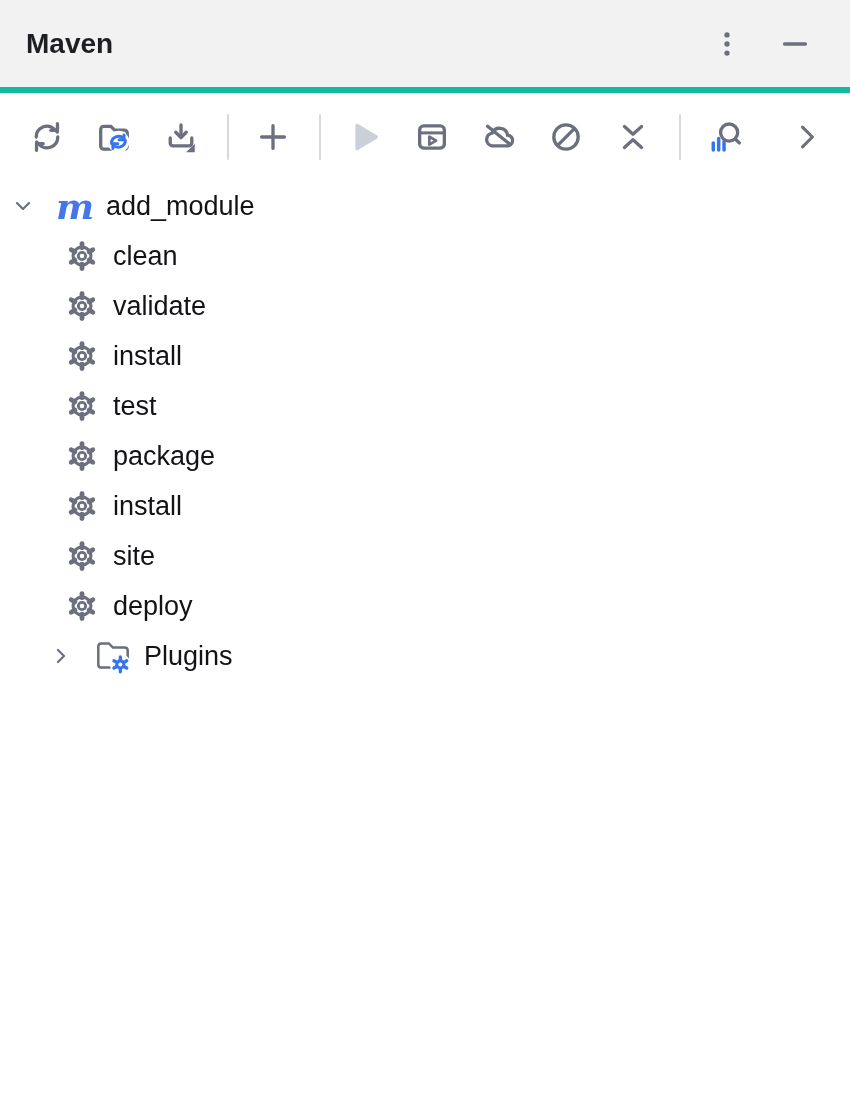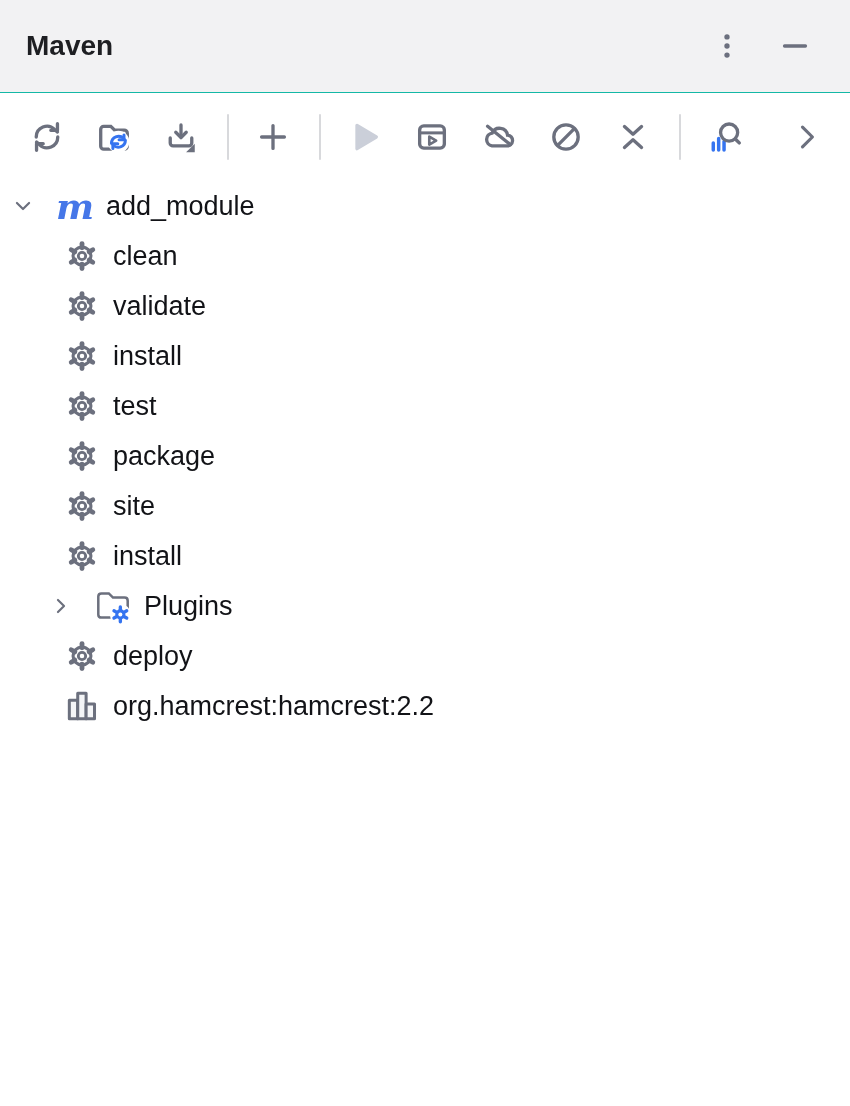--- a/index.html
+++ b/index.html
@@ -3,21 +3,21 @@
 <meta charset="utf-8">
 <style>
   * { margin: 0; padding: 0; box-sizing: border-box; }
   html, body { width: 850px; height: 1106px; background: #ffffff; overflow: hidden; }
   body { font-family: "Liberation Sans", sans-serif; color: #17181c; }
 
   
   .panel-header {
     height: 93px;
     background: #f2f2f3;
-    border-bottom: 1px solid #14b8a6;
+    border-bottom: 6px solid #14b8a6;
     display: flex;
     align-items: center;
   }
   .panel-title {
     margin-left: 26px;
     font-size: 28px;
     font-weight: 700;
     color: #1e1f22;
   }
   .win-btns {
@@ -311,36 +311,51 @@
       <path d="M12.00 3.20L12.00 6.20" stroke="#6C707E" stroke-width="3.4" stroke-linecap="round"></path>
           <path d="M19.62 7.60L17.02 9.10" stroke="#6C707E" stroke-width="3.4" stroke-linecap="round"></path>
           <path d="M19.62 16.40L17.02 14.90" stroke="#6C707E" stroke-width="3.4" stroke-linecap="round"></path>
           <path d="M12.00 20.80L12.00 17.80" stroke="#6C707E" stroke-width="3.4" stroke-linecap="round"></path>
           <path d="M4.38 16.40L6.98 14.90" stroke="#6C707E" stroke-width="3.4" stroke-linecap="round"></path>
           <path d="M4.38 7.60L6.98 9.10" stroke="#6C707E" stroke-width="3.4" stroke-linecap="round"></path>
       <circle cx="12" cy="12" r="6.3" stroke="#6C707E" stroke-width="2.2"></circle>
       <circle cx="12" cy="12" r="2.6" stroke="#6C707E" stroke-width="2"></circle>
     </svg>
       </span>
+      <span class="tree-label">install</span>
+    </div>
+    <div class="tree-row lvl2">
+      <span class="node-icon">
+        <svg width="34" height="34" viewBox="0 0 24 24" fill="none">
+      <path d="M12.00 3.20L12.00 6.20" stroke="#6C707E" stroke-width="3.4" stroke-linecap="round"></path>
+          <path d="M19.62 7.60L17.02 9.10" stroke="#6C707E" stroke-width="3.4" stroke-linecap="round"></path>
+          <path d="M19.62 16.40L17.02 14.90" stroke="#6C707E" stroke-width="3.4" stroke-linecap="round"></path>
+          <path d="M12.00 20.80L12.00 17.80" stroke="#6C707E" stroke-width="3.4" stroke-linecap="round"></path>
+          <path d="M4.38 16.40L6.98 14.90" stroke="#6C707E" stroke-width="3.4" stroke-linecap="round"></path>
+          <path d="M4.38 7.60L6.98 9.10" stroke="#6C707E" stroke-width="3.4" stroke-linecap="round"></path>
+      <circle cx="12" cy="12" r="6.3" stroke="#6C707E" stroke-width="2.2"></circle>
+      <circle cx="12" cy="12" r="2.6" stroke="#6C707E" stroke-width="2"></circle>
+    </svg>
+      </span>
       <span class="tree-label">site</span>
     </div>
     <div class="tree-row lvl2">
       <span class="node-icon">
         <svg width="34" height="34" viewBox="0 0 24 24" fill="none">
       <path d="M12.00 3.20L12.00 6.20" stroke="#6C707E" stroke-width="3.4" stroke-linecap="round"></path>
           <path d="M19.62 7.60L17.02 9.10" stroke="#6C707E" stroke-width="3.4" stroke-linecap="round"></path>
           <path d="M19.62 16.40L17.02 14.90" stroke="#6C707E" stroke-width="3.4" stroke-linecap="round"></path>
           <path d="M12.00 20.80L12.00 17.80" stroke="#6C707E" stroke-width="3.4" stroke-linecap="round"></path>
           <path d="M4.38 16.40L6.98 14.90" stroke="#6C707E" stroke-width="3.4" stroke-linecap="round"></path>
           <path d="M4.38 7.60L6.98 9.10" stroke="#6C707E" stroke-width="3.4" stroke-linecap="round"></path>
       <circle cx="12" cy="12" r="6.3" stroke="#6C707E" stroke-width="2.2"></circle>
       <circle cx="12" cy="12" r="2.6" stroke="#6C707E" stroke-width="2"></circle>
     </svg>
       </span>
-      <span class="tree-label">install</span>
+      <span class="tree-label">deploy</span>
     </div>
     <div class="tree-row lvl1">
       <span class="chev">
         <svg width="26" height="26" viewBox="0 0 24 24" fill="none" stroke="#6C707E" stroke-width="2" stroke-linecap="round" stroke-linejoin="round">
           <path d="M9.2 6.4L14.8 12l-5.6 5.6"></path>
         </svg>
       </span>
       <span class="node-icon">
         <svg width="42" height="42" viewBox="0 0 40 40" fill="none">
           <path d="M6 11c0-1.7 1.3-3 3-3h7l4 4h11c1.7 0 3 1.3 3 3v13c0 1.7-1.3 3-3 3H9c-1.7 0-3-1.3-3-3z" stroke="#6C707E" stroke-width="2.4" fill="none"></path>
@@ -350,38 +365,13 @@
           <path d="M33.06 31.50L30.81 30.20" stroke="#3574F0" stroke-width="3.2" stroke-linecap="round"></path>
           <path d="M27.00 35.00L27.00 32.40" stroke="#3574F0" stroke-width="3.2" stroke-linecap="round"></path>
           <path d="M20.94 31.50L23.19 30.20" stroke="#3574F0" stroke-width="3.2" stroke-linecap="round"></path>
           <path d="M20.94 24.50L23.19 25.80" stroke="#3574F0" stroke-width="3.2" stroke-linecap="round"></path>
       <circle cx="27" cy="28" r="4.8" fill="#3574F0"></circle>
       <circle cx="27" cy="28" r="1.9" fill="#fff"></circle>
     </svg>
       </span>
       <span class="tree-label">Plugins</span>
     </div>
-    <div class="tree-row lvl2">
-      <span class="node-icon">
-        <svg width="34" height="34" viewBox="0 0 24 24" fill="none">
-      <path d="M12.00 3.20L12.00 6.20" stroke="#6C707E" stroke-width="3.4" stroke-linecap="round"></path>
-          <path d="M19.62 7.60L17.02 9.10" stroke="#6C707E" stroke-width="3.4" stroke-linecap="round"></path>
-          <path d="M19.62 16.40L17.02 14.90" stroke="#6C707E" stroke-width="3.4" stroke-linecap="round"></path>
-          <path d="M12.00 20.80L12.00 17.80" stroke="#6C707E" stroke-width="3.4" stroke-linecap="round"></path>
-          <path d="M4.38 16.40L6.98 14.90" stroke="#6C707E" stroke-width="3.4" stroke-linecap="round"></path>
-          <path d="M4.38 7.60L6.98 9.10" stroke="#6C707E" stroke-width="3.4" stroke-linecap="round"></path>
-      <circle cx="12" cy="12" r="6.3" stroke="#6C707E" stroke-width="2.2"></circle>
-      <circle cx="12" cy="12" r="2.6" stroke="#6C707E" stroke-width="2"></circle>
-    </svg>
-      </span>
-      <span class="tree-label">deploy</span>
-    </div>
-    <div class="tree-row lvl2">
-      <span class="node-icon">
-        <svg width="38" height="38" viewBox="0 0 24 24" fill="none" stroke="#6C707E" stroke-width="1.9" stroke-linejoin="round">
-      <rect x="4" y="8.4" width="5.3" height="11.6" fill="#f4f5f7"></rect>
-      <rect x="9.3" y="4" width="5.3" height="16" fill="#f4f5f7"></rect>
-      <rect x="14.6" y="10.8" width="5.3" height="9.2" fill="#f4f5f7"></rect>
-    </svg>
-      </span>
-      <span class="tree-label">org.hamcrest:hamcrest:2.2</span>
-    </div>
   </div>
 
 </body></html>

